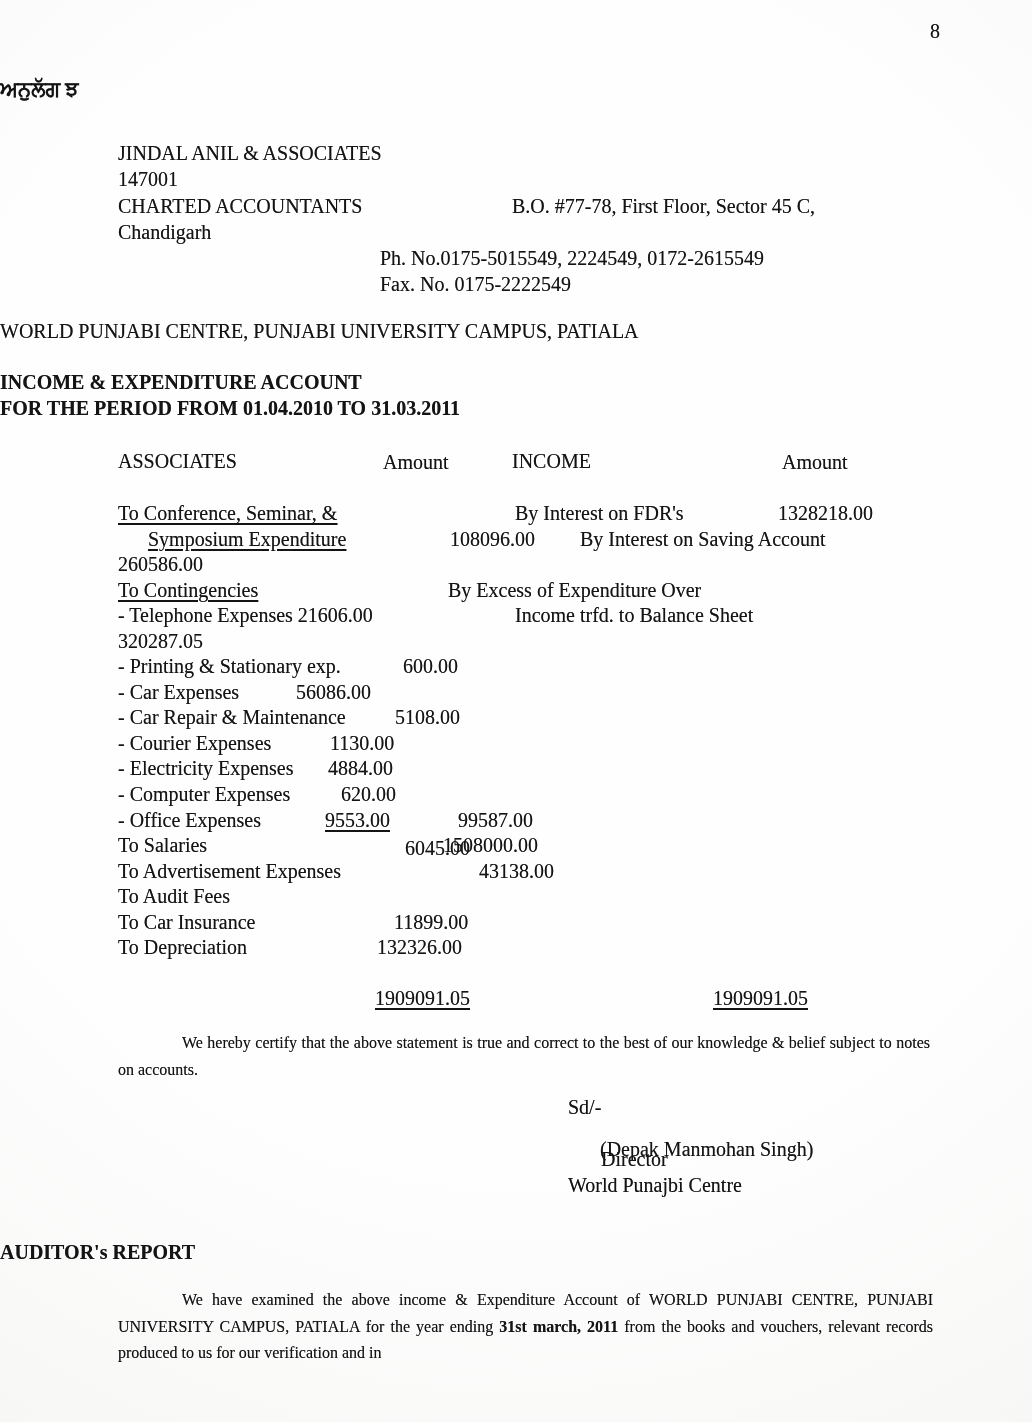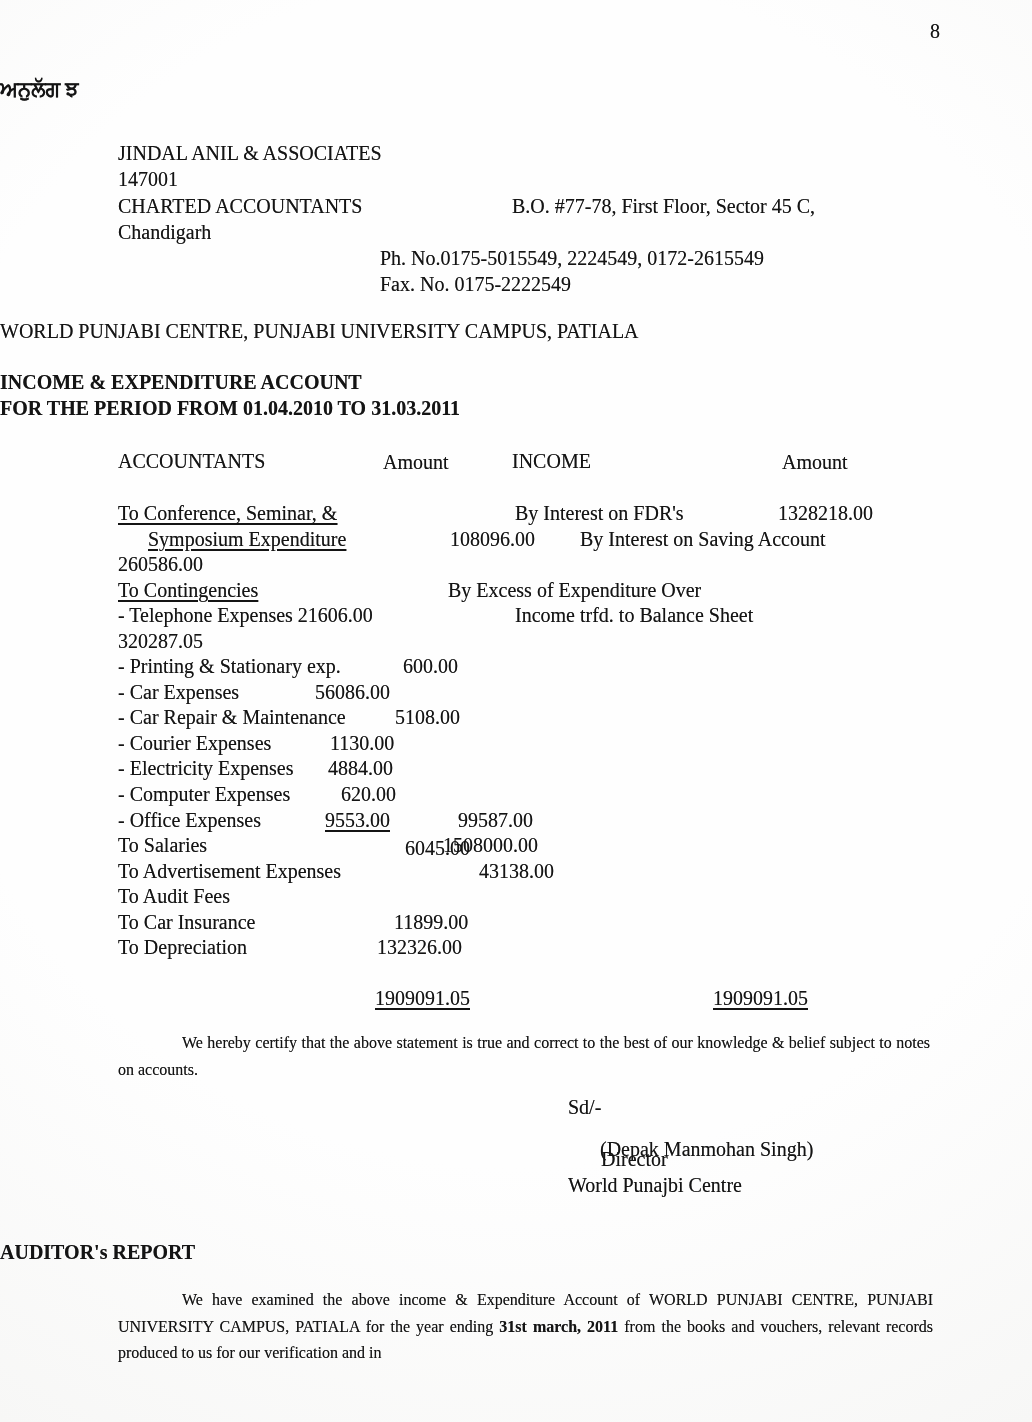--- a/index.html
+++ b/index.html
@@ -45,21 +45,21 @@
   <div class="abs" style="left:512px; top:193px;">B.O. #77-78, First Floor, Sector 45 C,</div>
   <div class="abs" style="left:118px; top:219px;">Chandigarh</div>
   <div class="abs" style="left:380px; top:245px;">Ph. No.0175-5015549, 2224549, 0172-2615549</div>
   <div class="abs" style="left:380px; top:271px;">Fax. No. 0175-2222549</div>
 
   <div class="abs ctr" style="top:318px;">WORLD PUNJABI CENTRE, PUNJABI UNIVERSITY CAMPUS, PATIALA</div>
 
   <div class="abs ctr b" style="top:369px;">INCOME &amp; EXPENDITURE ACCOUNT</div>
   <div class="abs ctr b" style="top:395px;">FOR THE PERIOD FROM 01.04.2010 TO 31.03.2011</div>
 
-  <div class="abs" style="left:118px; top:448px;">ACCOUNTANTS</div>
+  <div class="abs" style="left:118px; top:448px;">ASSOCIATES</div>
   <div class="abs" style="left:383px; top:449px;">Amount</div>
   <div class="abs" style="left:512px; top:448px;">INCOME</div>
   <div class="abs" style="left:782px; top:449px;">Amount</div>
 
   <div class="abs u" style="left:118px; top:500px;">To Conference, Seminar, &amp;</div>
   <div class="abs" style="left:515px; top:500px;">By Interest on FDR's</div>
   <div class="abs" style="left:778px; top:500px;">1328218.00</div>
 
   <div class="abs u" style="left:148px; top:526px;">Symposium Expenditure</div>
   <div class="abs" style="left:450px; top:526px;">108096.00</div>
@@ -72,21 +72,21 @@
 
   <div class="abs" style="left:118px; top:602px;">- Telephone Expenses 21606.00</div>
   <div class="abs" style="left:515px; top:602px;">Income trfd. to Balance Sheet</div>
 
   <div class="abs" style="left:118px; top:628px;">320287.05</div>
 
   <div class="abs" style="left:118px; top:653px;">- Printing &amp; Stationary exp.</div>
   <div class="abs" style="left:403px; top:653px;">600.00</div>
 
   <div class="abs" style="left:118px; top:679px;">- Car Expenses</div>
-  <div class="abs" style="left:315px; top:679px;text-align:right;">56086.00</div>
+  <div class="abs" style="left:296px; top:679px;text-align:right;">56086.00</div>
 
   <div class="abs" style="left:118px; top:704px;">- Car Repair &amp; Maintenance</div>
   <div class="abs" style="left:395px; top:704px;">5108.00</div>
 
   <div class="abs" style="left:118px; top:730px;">- Courier Expenses</div>
   <div class="abs" style="left:330px; top:730px;">1130.00</div>
 
   <div class="abs" style="left:118px; top:755px;">- Electricity Expenses</div>
   <div class="abs" style="left:328px; top:755px;">4884.00</div>
 

